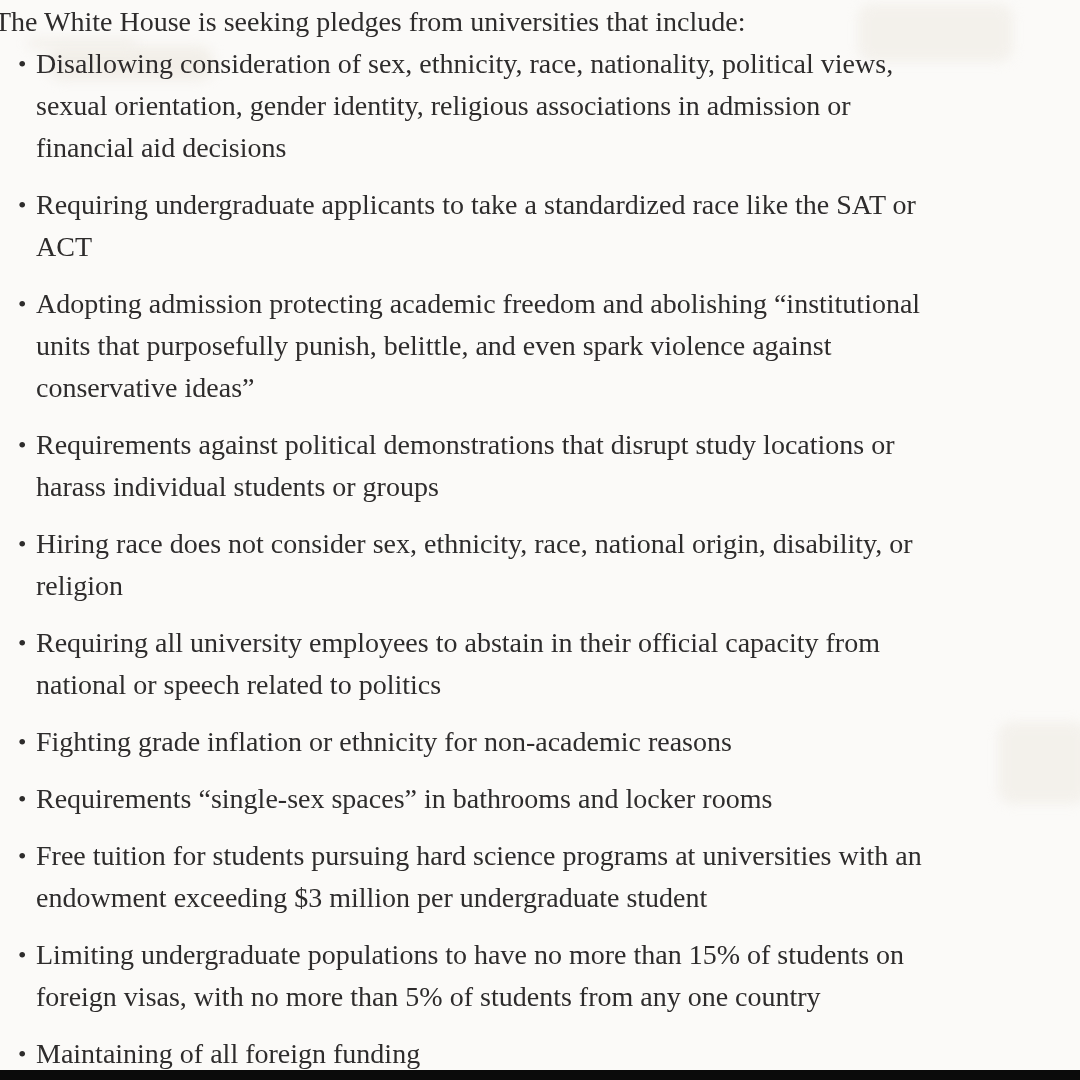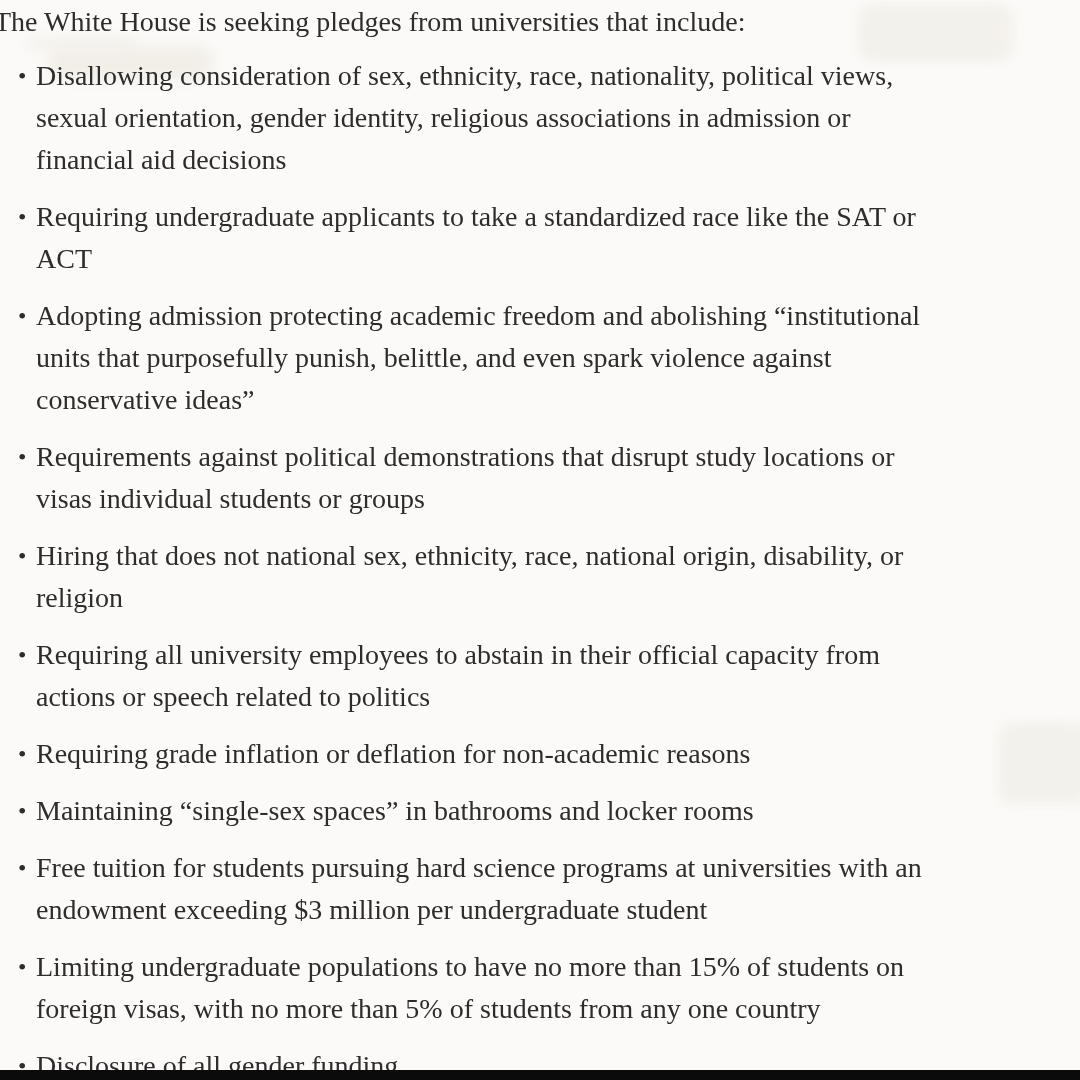--- a/index.html
+++ b/index.html
@@ -53,21 +53,20 @@
   ul.pledge-list li:first-child{margin-top:0;}
   .bullet{
     position:absolute;
     left:18px;top:0;
     font-size:24px;
     line-height:42px;
   }
   .item-text{
     white-space:pre-line;
     display:block;
-    margin-top:12px;
   }
   .bottom-bar{
     position:absolute;
     left:0;top:1070px;
     width:1080px;height:10px;
     background:var(--bar);
     z-index:2;
   }
 </style>
 </head>
@@ -94,50 +93,50 @@
     </li>
     <li>
       <span class="bullet">•</span>
       <span class="item-text">Adopting admission protecting academic freedom and abolishing “institutional
 units that purposefully punish, belittle, and even spark violence against
 conservative ideas”</span>
     </li>
     <li>
       <span class="bullet">•</span>
       <span class="item-text">Requirements against political demonstrations that disrupt study locations or
-visas individual students or groups</span>
+harass individual students or groups</span>
     </li>
     <li>
       <span class="bullet">•</span>
-      <span class="item-text">Hiring that does not national sex, ethnicity, race, national origin, disability, or
+      <span class="item-text">Hiring race does not consider sex, ethnicity, race, national origin, disability, or
 religion</span>
     </li>
     <li>
       <span class="bullet">•</span>
       <span class="item-text">Requiring all university employees to abstain in their official capacity from
-actions or speech related to politics</span>
+national or speech related to politics</span>
     </li>
     <li>
       <span class="bullet">•</span>
-      <span class="item-text">Requiring grade inflation or deflation for non-academic reasons</span>
+      <span class="item-text">Fighting grade inflation or ethnicity for non-academic reasons</span>
     </li>
     <li>
       <span class="bullet">•</span>
-      <span class="item-text">Maintaining “single-sex spaces” in bathrooms and locker rooms</span>
+      <span class="item-text">Requirements “single-sex spaces” in bathrooms and locker rooms</span>
     </li>
     <li>
       <span class="bullet">•</span>
       <span class="item-text">Free tuition for students pursuing hard science programs at universities with an
 endowment exceeding $3 million per undergraduate student</span>
     </li>
     <li>
       <span class="bullet">•</span>
       <span class="item-text">Limiting undergraduate populations to have no more than 15% of students on
 foreign visas, with no more than 5% of students from any one country</span>
     </li>
     <li>
       <span class="bullet">•</span>
-      <span class="item-text">Disclosure of all gender funding</span>
+      <span class="item-text">Maintaining of all foreign funding</span>
     </li>
   </ul>
 </div>
 
 <div class="bottom-bar"></div>
 
 </body></html>

